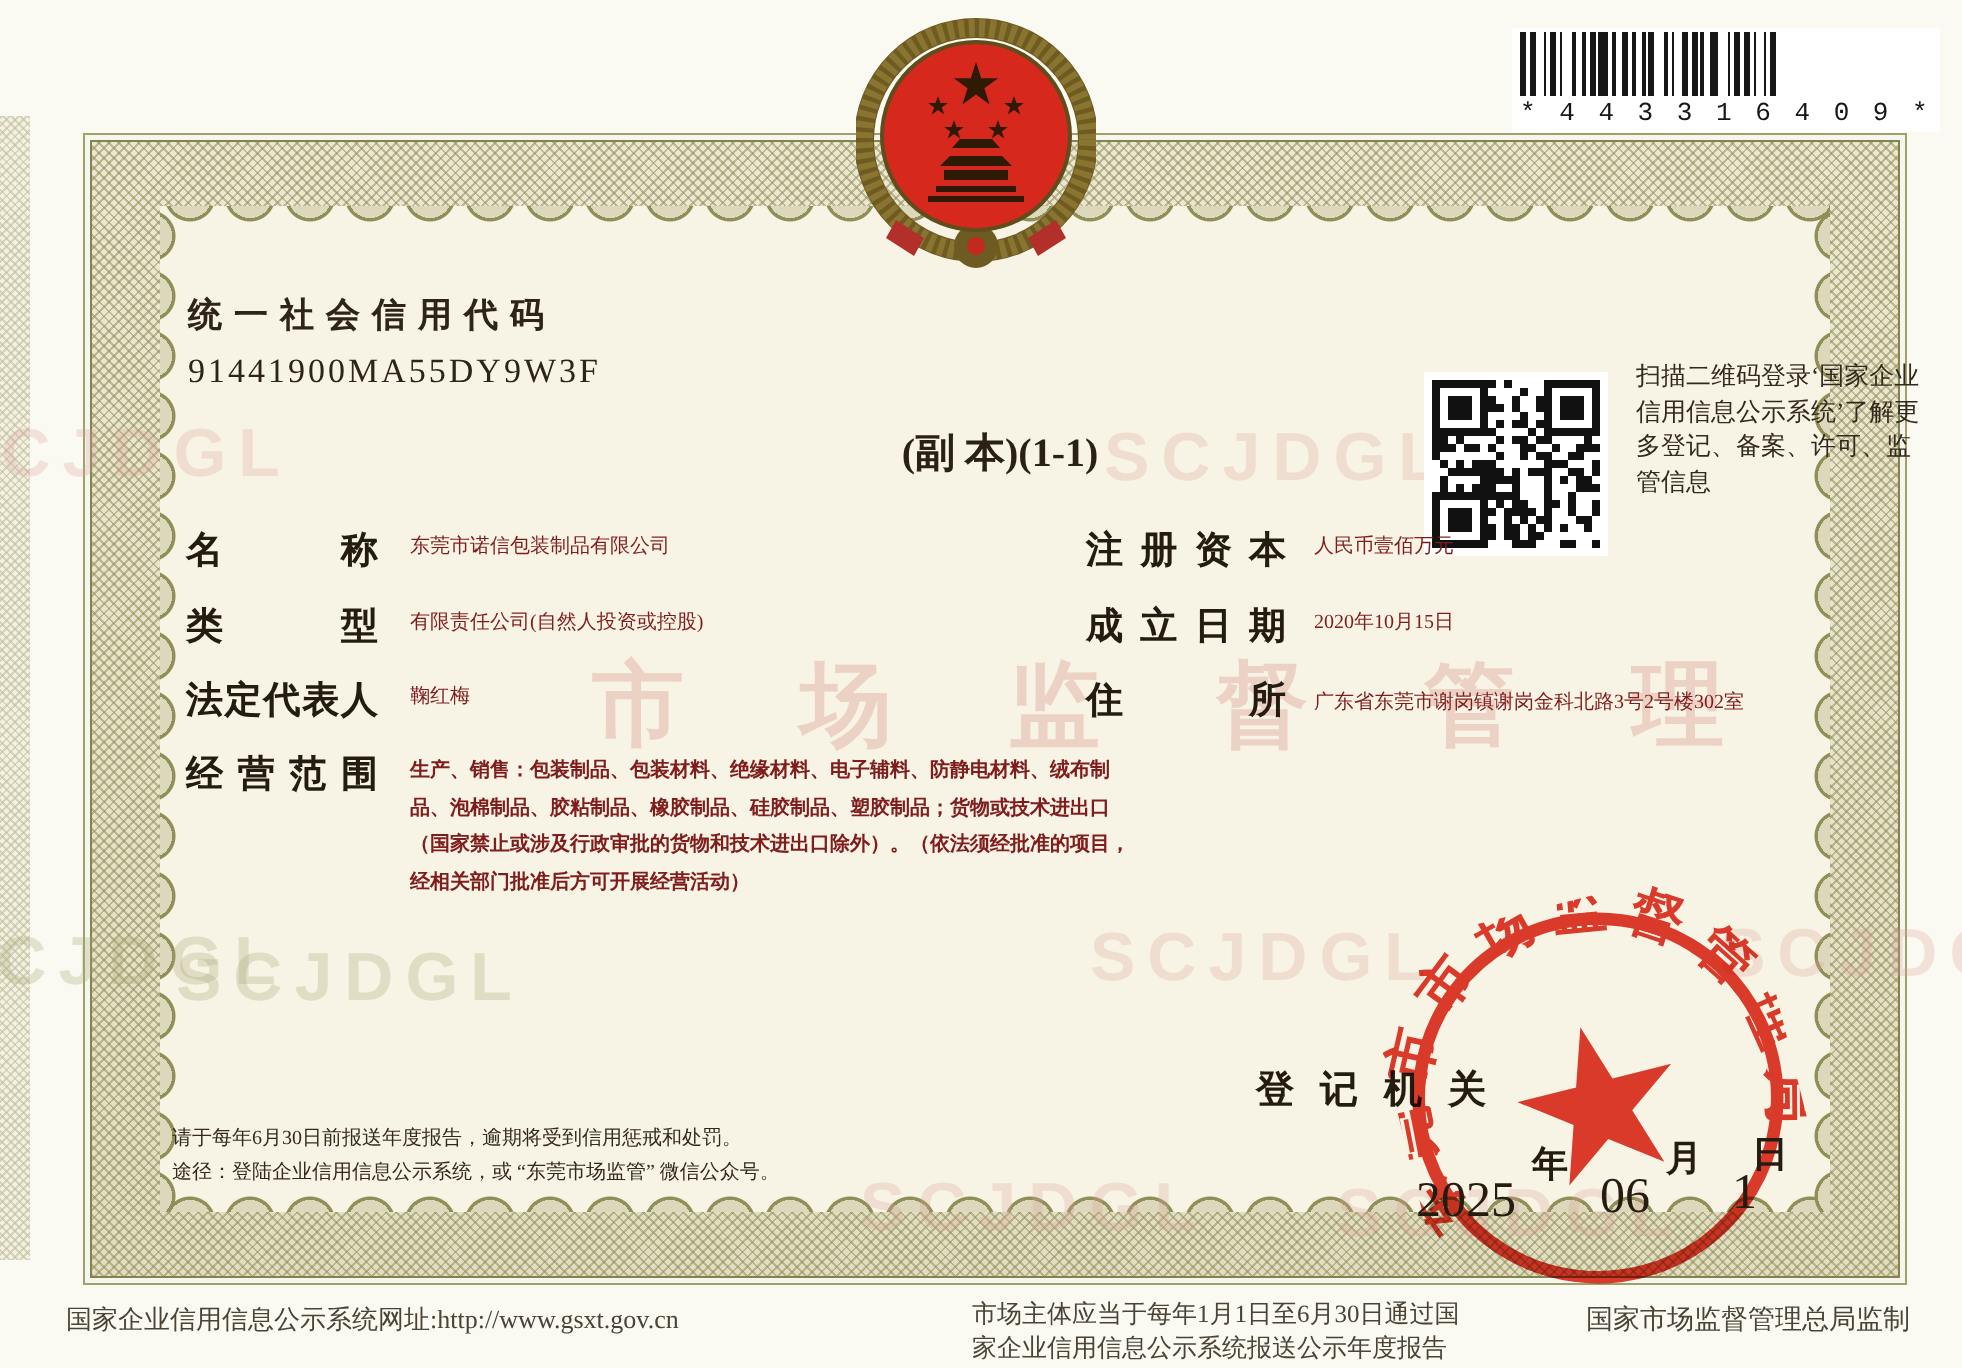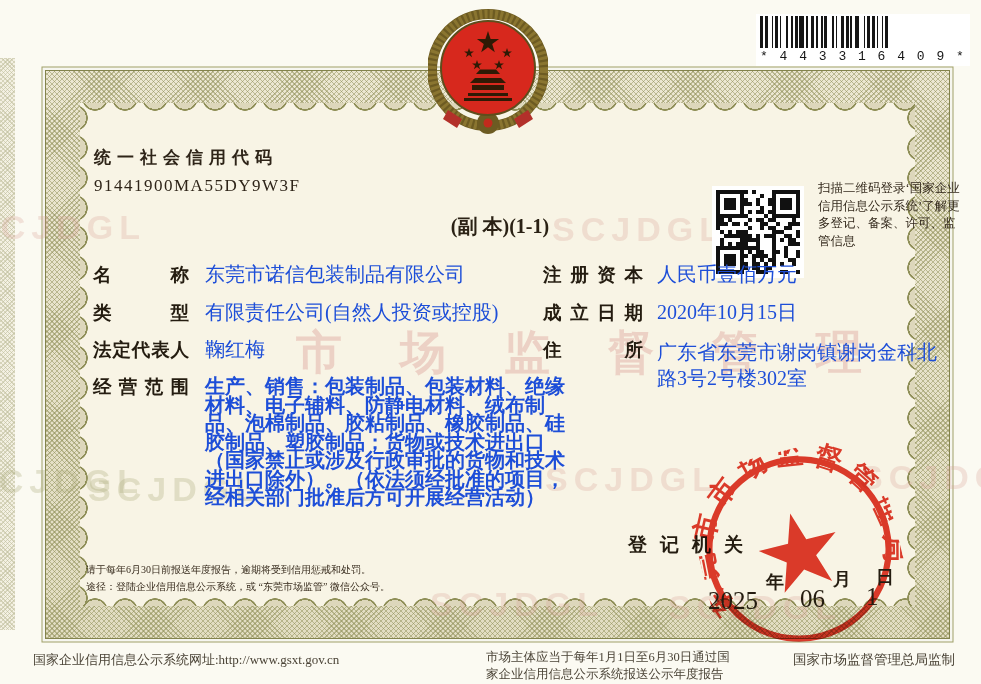--- a/index.html
+++ b/index.html
@@ -46,21 +46,21 @@
   .qr-grid{display:grid;width:100%;height:100%;grid-template-columns:repeat(21,1fr);grid-template-rows:repeat(21,1fr);}
   .qr-grid i{display:block;}
   .qr-grid i.on{background:#111;}
   .qr-caption{position:absolute;left:818px;top:180px;width:148px;z-index:3;font-size:12.5px;line-height:1.4;color:#33291c;}
 
   
   .row{position:absolute;display:flex;align-items:flex-start;z-index:3;}
   .flabel{display:inline-block;font-size:18.5px;font-weight:bold;color:#241c10;text-align:justify;text-align-last:justify;flex:none;}
   .flabel.w-left{width:96px;margin-right:16px;}
   .flabel.w-right{width:100px;margin-right:14px;}
-  .fvalue{font-size:20px;padding-top:3px;color:#1d4ed8;line-height:18.5px;}
+  .fvalue{font-size:10px;padding-top:3px;color:#7f1d1d;line-height:18.5px;}
   .addr{width:292px;line-height:26px;padding-top:2px;}
   .scope{width:362px;font-weight:bold;}
 
   .reg-label{position:absolute;left:628px;top:532px;z-index:3;font-size:19px;font-weight:bold;letter-spacing:13px;color:#241c10;}
 
   
   .wm{position:absolute;z-index:2;font-family:"Liberation Sans","DejaVu Sans",sans-serif;font-weight:bold;pointer-events:none;}
   .wm-scjdgl{font-size:34px;letter-spacing:6px;color:rgba(216,160,150,.28);}
   .wm-green{color:rgba(170,170,120,.30);}
   .wm-big{font-size:46px;letter-spacing:58px;color:rgba(214,140,136,.34);white-space:nowrap;}

